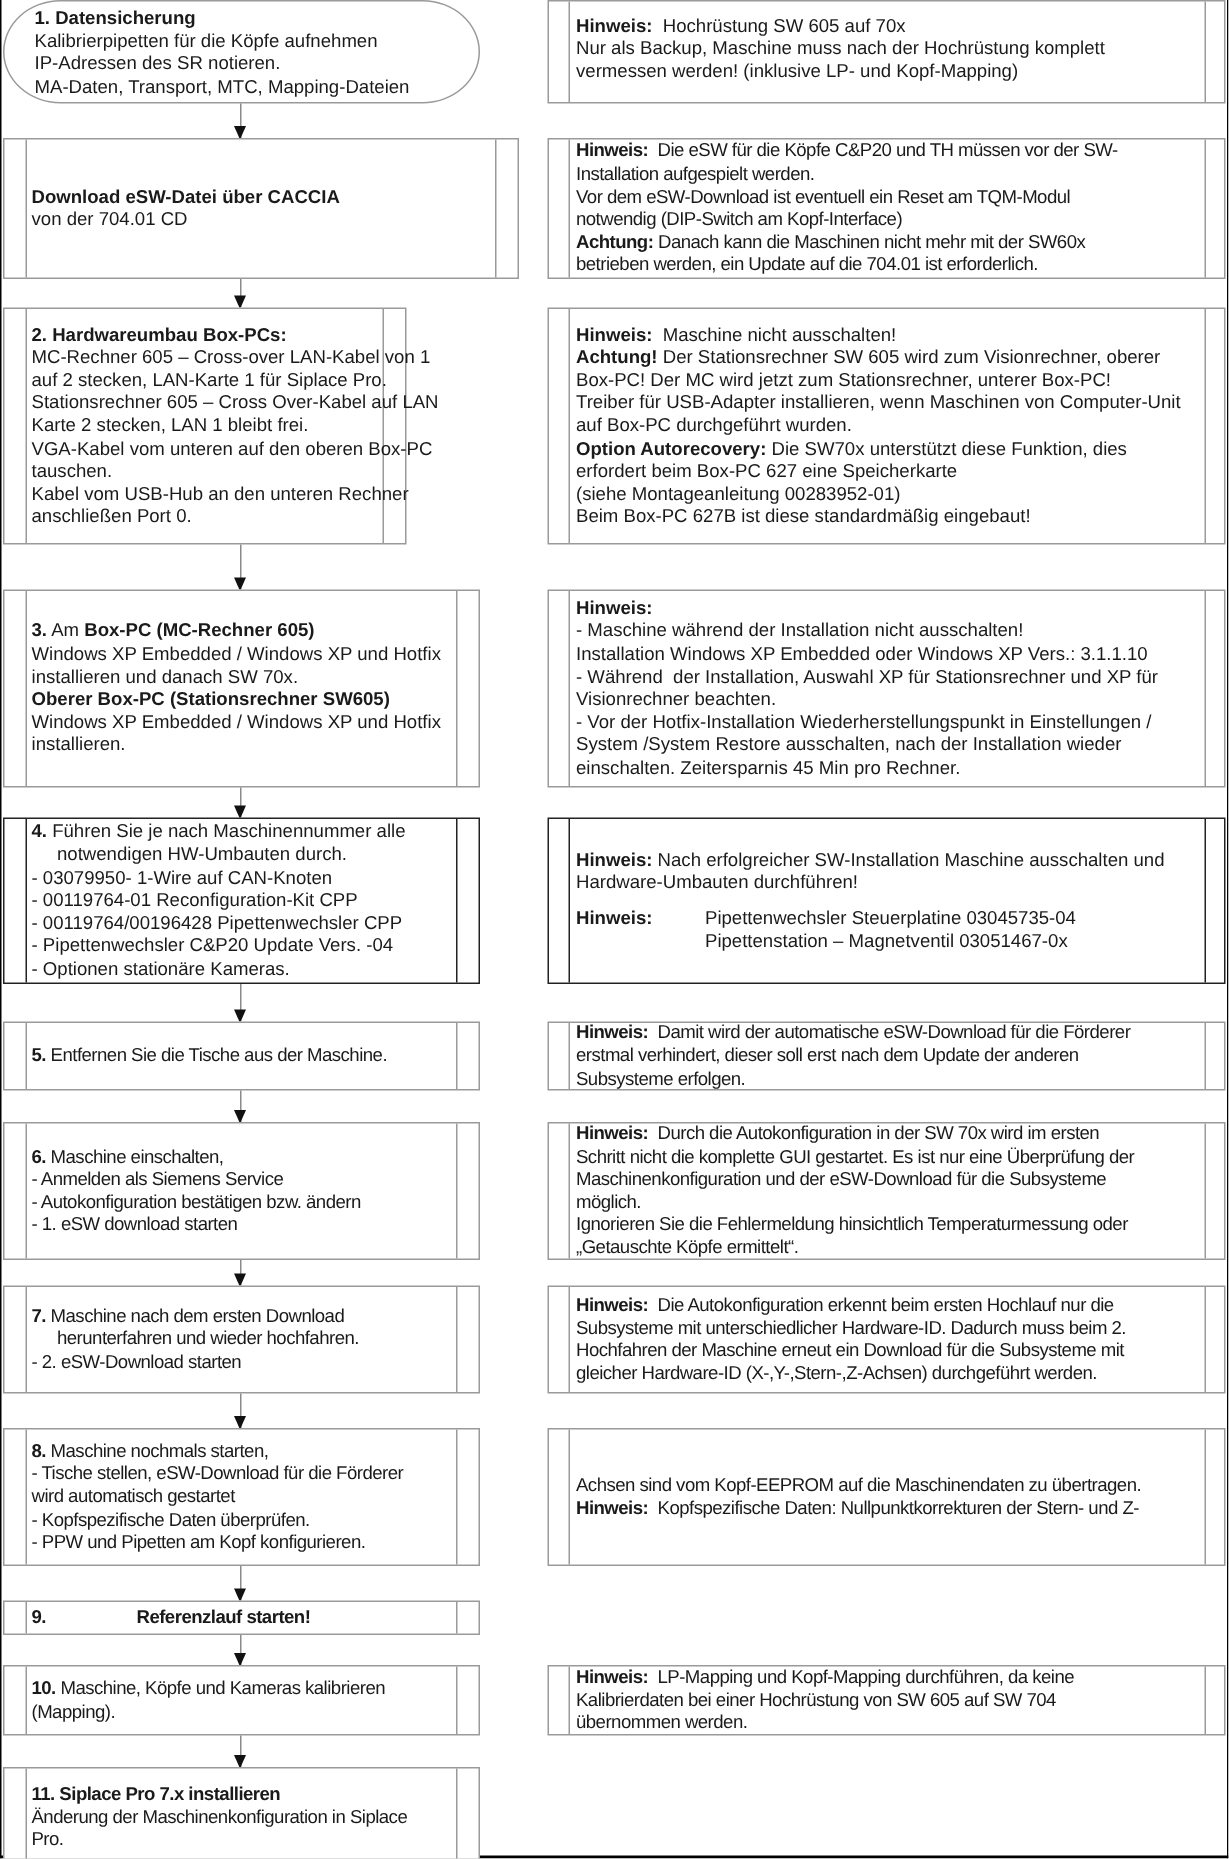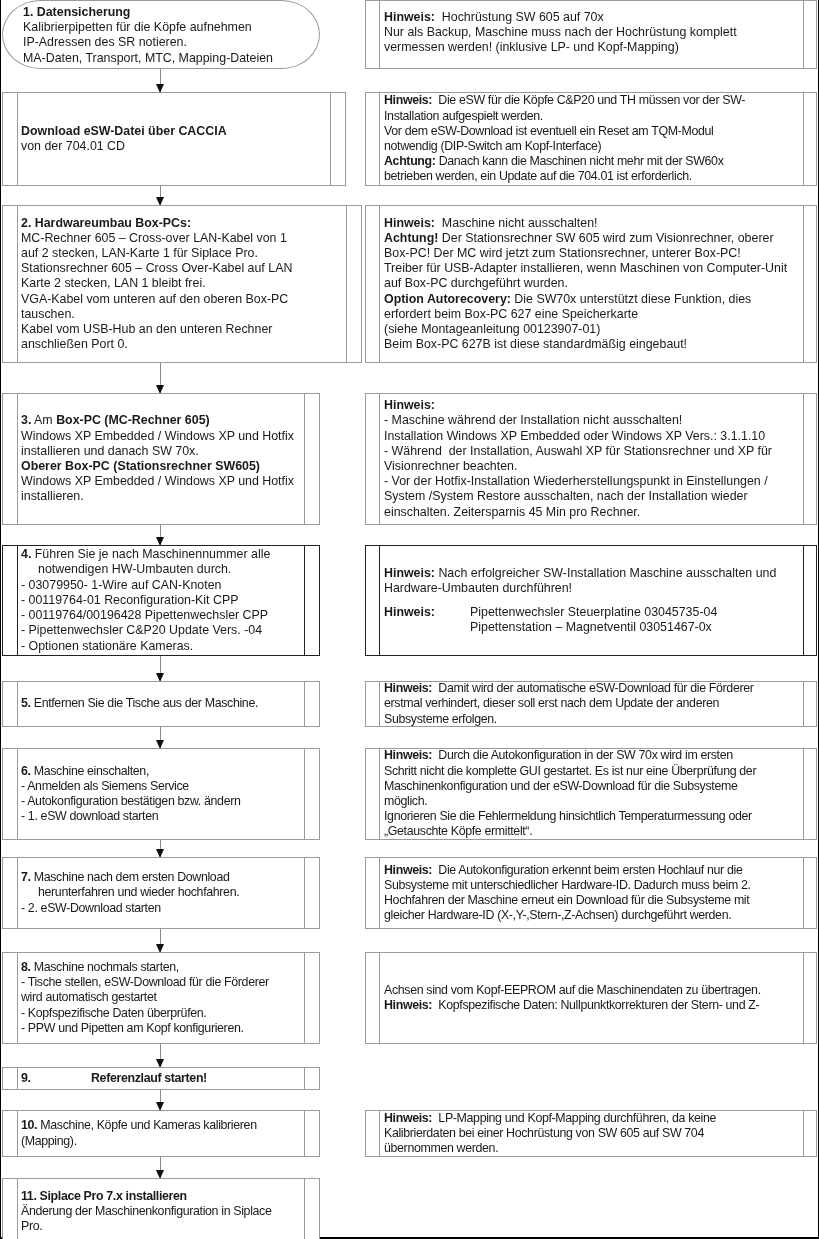--- a/index.html
+++ b/index.html
@@ -86,21 +86,21 @@
       <div class="content narrow">
         <div class="line"><span class="b">Hinweis:</span><span style="white-space: pre;">  Die eSW für die Köpfe C&amp;P20 und TH müssen vor der SW-</span></div>
         <div class="line"><span style="white-space: pre;">Installation aufgespielt werden.</span></div>
         <div class="line"><span style="white-space: pre;">Vor dem eSW-Download ist eventuell ein Reset am TQM-Modul</span></div>
         <div class="line"><span style="white-space: pre;">notwendig (DIP-Switch am Kopf-Interface)</span></div>
         <div class="line"><span class="b">Achtung:</span><span style="white-space: pre;"> Danach kann die Maschinen nicht mehr mit der SW60x</span></div>
         <div class="line"><span style="white-space: pre;">betrieben werden, ein Update auf die 704.01 ist erforderlich.</span></div>
       </div>
     </div>
     <div class="arrow" style="top: 186px; height: 19px;"></div>
-    <div class="box left" style="left: 2px; width: 360px; top: 205px; height: 158px;">
+    <div class="box left" style="left: 2px; width: 269px; top: 205px; height: 158px;">
       <div class="vl"></div>
       <div class="vr"></div>
       <div class="content">
         <div class="line"><span class="b">2. Hardwareumbau Box-PCs:</span><span style="white-space: pre;"></span></div>
         <div class="line"><span style="white-space: pre;">MC-Rechner 605 – Cross-over LAN-Kabel von 1</span></div>
         <div class="line"><span style="white-space: pre;">auf 2 stecken, LAN-Karte 1 für Siplace Pro.</span></div>
         <div class="line"><span style="white-space: pre;">Stationsrechner 605 – Cross Over-Kabel auf LAN</span></div>
         <div class="line"><span style="white-space: pre;">Karte 2 stecken, LAN 1 bleibt frei.</span></div>
         <div class="line"><span style="white-space: pre;">VGA-Kabel vom unteren auf den oberen Box-PC</span></div>
         <div class="line"><span style="white-space: pre;">tauschen.</span></div>
@@ -112,21 +112,21 @@
       <div class="vl"></div>
       <div class="vr"></div>
       <div class="content">
         <div class="line"><span class="b">Hinweis:</span><span style="white-space: pre;">  Maschine nicht ausschalten!</span></div>
         <div class="line"><span class="b">Achtung!</span><span style="white-space: pre;"> Der Stationsrechner SW 605 wird zum Visionrechner, oberer</span></div>
         <div class="line"><span style="white-space: pre;">Box-PC! Der MC wird jetzt zum Stationsrechner, unterer Box-PC!</span></div>
         <div class="line"><span style="white-space: pre;">Treiber für USB-Adapter installieren, wenn Maschinen von Computer-Unit</span></div>
         <div class="line"><span style="white-space: pre;">auf Box-PC durchgeführt wurden.</span></div>
         <div class="line"><span class="b">Option Autorecovery:</span><span style="white-space: pre;"> Die SW70x unterstützt diese Funktion, dies</span></div>
         <div class="line"><span style="white-space: pre;">erfordert beim Box-PC 627 eine Speicherkarte</span></div>
-        <div class="line"><span style="white-space: pre;">(siehe Montageanleitung 00123907-01)</span></div>
+        <div class="line"><span style="white-space: pre;">(siehe Montageanleitung 00283952-01)</span></div>
         <div class="line"><span style="white-space: pre;">Beim Box-PC 627B ist diese standardmäßig eingebaut!</span></div>
       </div>
     </div>
     <div class="arrow" style="top: 363px; height: 30px;"></div>
     <div class="box left" style="left: 2px; width: 318px; top: 393px; height: 132px;">
       <div class="vl"></div>
       <div class="vr"></div>
       <div class="content">
         <div class="line"><span class="b">3.</span><span style="white-space: pre;"> Am </span><span class="b">Box-PC (MC-Rechner 605)</span></div>
         <div class="line"><span style="white-space: pre;">Windows XP Embedded / Windows XP und Hotfix</span></div>

